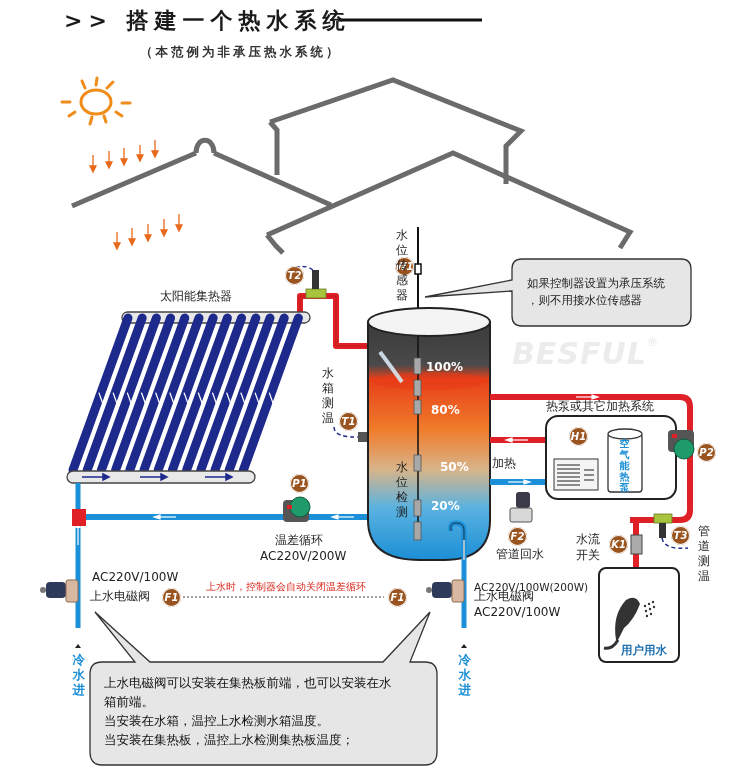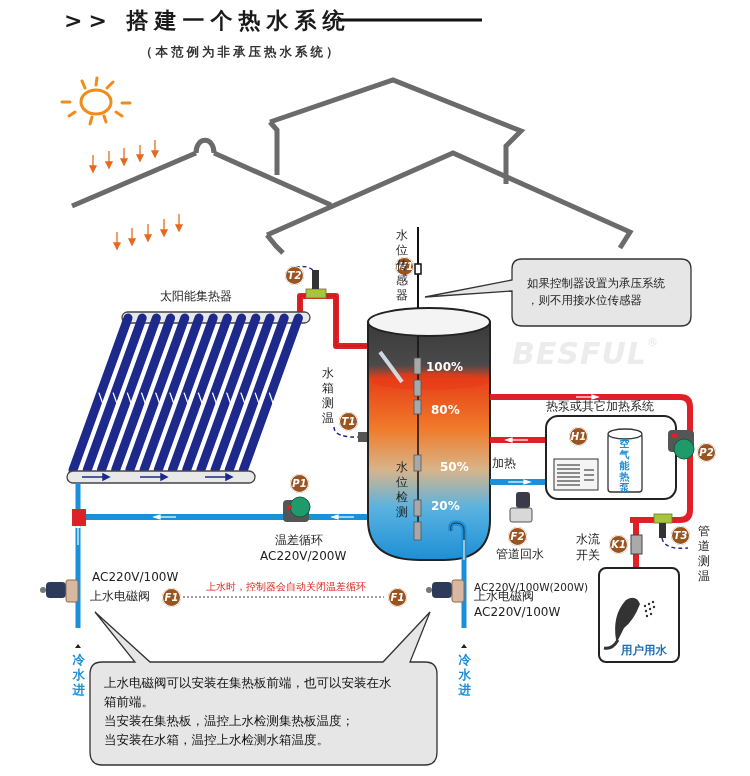--- a/index.html
+++ b/index.html
@@ -346,15 +346,15 @@
 <div class="abs badge" style="left:388px;top:588px;">F1</div>
 <div class="abs lbl" style="left:474px;top:588px;">上水电磁阀</div>
 <div class="abs lbl" style="left:474px;top:605px;">AC220V/100W</div>
 
 <div class="abs cold" style="left:71px;top:652px;">冷水进</div>
 <div class="abs cold" style="left:457px;top:652px;">冷水进</div>
 
 <div class="abs bottom-text" style="left:104px;top:673px;width:330px;">
   <div>上水电磁阀可以安装在集热板前端，也可以安装在水</div>
   <div>箱前端。</div>
+  <div>当安装在水箱，温控上水检测水箱温度。</div>
   <div>当安装在集热板，温控上水检测集热板温度；</div>
-  <div>当安装在水箱，温控上水检测水箱温度。</div>
 </div>
 
 </body></html>

